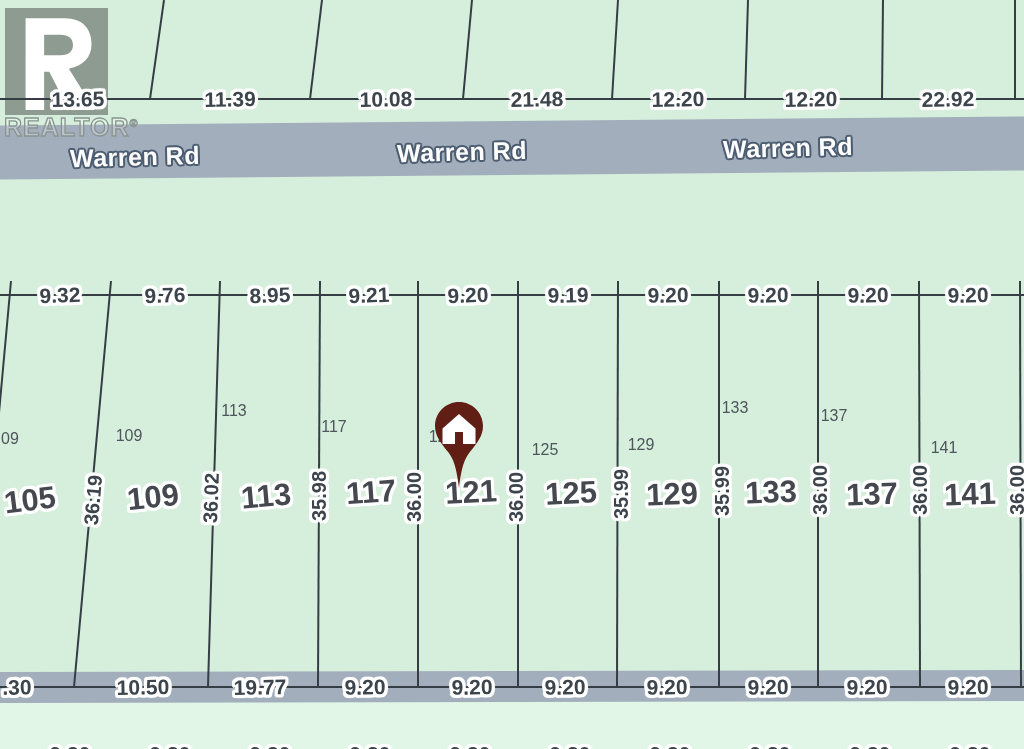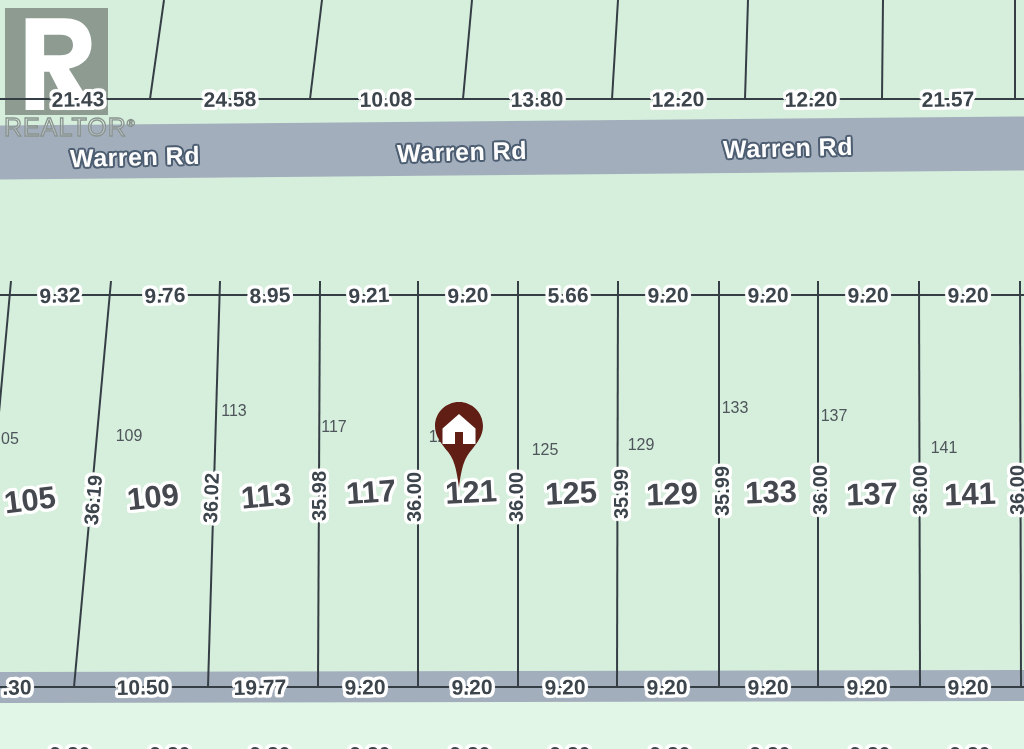--- a/index.html
+++ b/index.html
@@ -19,21 +19,21 @@
     0 0 4px var(--halo,#fff),0 0 4px var(--halo,#fff);}
   .lotnum{font-weight:700;font-size:31px;color:var(--lot_text,#45494f);}
   .sidedim{font-weight:700;font-size:20px;color:var(--dim_text,#3c444c);}
   .smalllbl{position:absolute;white-space:nowrap;z-index:2;font-weight:400;font-size:16px;color:var(--small_text,#4e555b);line-height:1;}
   .roadname{position:absolute;white-space:nowrap;z-index:5;font-weight:700;font-size:25px;letter-spacing:.5px;color:var(--road_text,#fdfdfd);line-height:1;
     text-shadow:
     2px 0 0 var(--road_text_outline,#4d5e72),-2px 0 0 var(--road_text_outline,#4d5e72),0 2px 0 var(--road_text_outline,#4d5e72),0 -2px 0 var(--road_text_outline,#4d5e72),
     1.5px 1.5px 0 var(--road_text_outline,#4d5e72),-1.5px 1.5px 0 var(--road_text_outline,#4d5e72),1.5px -1.5px 0 var(--road_text_outline,#4d5e72),-1.5px -1.5px 0 var(--road_text_outline,#4d5e72);}
   .logo-box{position:absolute;left:5px;top:8px;width:103px;height:107px;background:rgba(113,122,116,0.72);z-index:2;}
   .logo-box svg{display:block;width:100%;height:100%;}
-  .wordmark{position:absolute;left:4px;top:115px;z-index:5;font-size:25px;letter-spacing:1px;font-weight:400;
+  .wordmark{position:absolute;left:4px;top:115px;z-index:5;font-size:25px;letter-spacing:1px;font-weight:700;
     color:rgba(255,255,255,0.25);-webkit-text-stroke:1.3px #8a948f;line-height:1;}
   .wordmark .reg{font-size:11px;vertical-align:super;-webkit-text-stroke:0.8px #8a948f;}
   .marker{position:absolute;z-index:6;}
   .marker svg{display:block;}
 </style>
 </head>
 <body style="--background: #d6efdc; --background_south: #e2f6e8; --road: #a3aebc; --line: #363e45; --dim_text: #3c444c; --lot_text: #45494f; --small_text: #4e555b; --road_text: #fdfdfd; --road_text_outline: #4d5e72; --halo: #ffffff; --pin: #601e15;">
 
 <div id="map">
   <div class="south-section"></div>
@@ -44,34 +44,34 @@
            M38 24 V44 H54 C62 44 66 40 66 34 C66 28 62 24 54 24 Z"></path>
     </svg>
   </div>
   <div class="wordmark"><span>REALTOR</span><span class="reg">®</span></div>
 <div class="road" style="top: 121px; height: 54px; transform: rotate(-0.5deg);"></div>
     <div class="roadname" style="left: 135px; top: 157px; transform: translate(-50%, -50%) rotate(-1.5deg);">Warren Rd</div>
     <div class="roadname" style="left: 462px; top: 152px; transform: translate(-50%, -50%) rotate(-1.5deg);">Warren Rd</div>
     <div class="roadname" style="left: 788px; top: 148px; transform: translate(-50%, -50%) rotate(-1.5deg);">Warren Rd</div>
     <div class="road" style="top: 671px; height: 31px; transform: rotate(-0.12deg);"></div>
     <div class="hline" style="top: 98px;"></div>
-    <div class="lbl dim halo" style="left: 78px; top: 99px; transform: translate(-50%, -50%) rotate(-1deg);">21.43</div>
-    <div class="lbl dim halo" style="left: 230px; top: 99px; transform: translate(-50%, -50%) rotate(-1deg);">24.58</div>
+    <div class="lbl dim halo" style="left: 78px; top: 99px; transform: translate(-50%, -50%) rotate(-1deg);">13.65</div>
+    <div class="lbl dim halo" style="left: 230px; top: 99px; transform: translate(-50%, -50%) rotate(-1deg);">11.39</div>
     <div class="lbl dim halo" style="left: 386px; top: 99px; transform: translate(-50%, -50%) rotate(-1deg);">10.08</div>
-    <div class="lbl dim halo" style="left: 537px; top: 99px; transform: translate(-50%, -50%) rotate(-1deg);">13.80</div>
+    <div class="lbl dim halo" style="left: 537px; top: 99px; transform: translate(-50%, -50%) rotate(-1deg);">21.48</div>
     <div class="lbl dim halo" style="left: 678px; top: 99px; transform: translate(-50%, -50%) rotate(-1deg);">12.20</div>
     <div class="lbl dim halo" style="left: 811px; top: 99px; transform: translate(-50%, -50%) rotate(-1deg);">12.20</div>
-    <div class="lbl dim halo" style="left: 948px; top: 99px; transform: translate(-50%, -50%) rotate(-1deg);">21.57</div>
+    <div class="lbl dim halo" style="left: 948px; top: 99px; transform: translate(-50%, -50%) rotate(-1deg);">22.92</div>
     <div class="hline" style="top: 294px;"></div>
     <div class="lbl dim halo" style="left: 60px; top: 295px; transform: translate(-50%, -50%) rotate(-2deg);">9.32</div>
     <div class="lbl dim halo" style="left: 165px; top: 295px; transform: translate(-50%, -50%) rotate(-2deg);">9.76</div>
     <div class="lbl dim halo" style="left: 270px; top: 295px; transform: translate(-50%, -50%) rotate(-2deg);">8.95</div>
     <div class="lbl dim halo" style="left: 369px; top: 295px; transform: translate(-50%, -50%) rotate(-2deg);">9.21</div>
     <div class="lbl dim halo" style="left: 468px; top: 295px; transform: translate(-50%, -50%) rotate(-2deg);">9.20</div>
-    <div class="lbl dim halo" style="left: 568px; top: 295px; transform: translate(-50%, -50%) rotate(-1deg);">5.66</div>
+    <div class="lbl dim halo" style="left: 568px; top: 295px; transform: translate(-50%, -50%) rotate(-1deg);">9.19</div>
     <div class="lbl dim halo" style="left: 668px; top: 295px; transform: translate(-50%, -50%) rotate(-1deg);">9.20</div>
     <div class="lbl dim halo" style="left: 768px; top: 295px; transform: translate(-50%, -50%) rotate(-1deg);">9.20</div>
     <div class="lbl dim halo" style="left: 868px; top: 295px; transform: translate(-50%, -50%) rotate(-1deg);">9.20</div>
     <div class="lbl dim halo" style="left: 968px; top: 295px; transform: translate(-50%, -50%) rotate(-1deg);">9.20</div>
     <div class="hline" style="top: 686px;"></div>
     <div class="lbl dim halo" style="left: 17px; top: 687px; transform: translate(-50%, -50%) rotate(-1deg);">.30</div>
     <div class="lbl dim halo" style="left: 143px; top: 687px; transform: translate(-50%, -50%) rotate(-1deg);">10.50</div>
     <div class="lbl dim halo" style="left: 260px; top: 687px; transform: translate(-50%, -50%) rotate(-1deg);">19.77</div>
     <div class="lbl dim halo" style="left: 365px; top: 687px; transform: translate(-50%, -50%) rotate(-1deg);">9.20</div>
     <div class="lbl dim halo" style="left: 472px; top: 687px; transform: translate(-50%, -50%) rotate(-1deg);">9.20</div>
@@ -102,21 +102,21 @@
     <div class="vline" style="left: 219px; top: 281px; height: 406.177px; transform-origin: 1px 0px; transform: rotate(1.69298deg);"></div>
     <div class="vline" style="left: 319px; top: 281px; height: 406.005px; transform-origin: 1px 0px; transform: rotate(0.282243deg);"></div>
     <div class="vline" style="left: 417px; top: 281px; height: 406px; transform-origin: 1px 0px; transform: rotate(0deg);"></div>
     <div class="vline" style="left: 517px; top: 281px; height: 406px; transform-origin: 1px 0px; transform: rotate(0deg);"></div>
     <div class="vline" style="left: 617px; top: 281px; height: 406.001px; transform-origin: 1px 0px; transform: rotate(0.141122deg);"></div>
     <div class="vline" style="left: 718px; top: 281px; height: 406px; transform-origin: 1px 0px; transform: rotate(0deg);"></div>
     <div class="vline" style="left: 817px; top: 281px; height: 406px; transform-origin: 1px 0px; transform: rotate(0deg);"></div>
     <div class="vline" style="left: 918px; top: 281px; height: 406.001px; transform-origin: 1px 0px; transform: rotate(-0.141122deg);"></div>
     <div class="vline" style="left: 1019px; top: 281px; height: 406.001px; transform-origin: 1px 0px; transform: rotate(-0.141122deg);"></div>
     <div class="lbl lotnum halo" style="left: 30px; top: 500px; transform: translate(-50%, -50%) rotate(-7deg);">105</div>
-    <div class="smalllbl" style="left: 10px; top: 439px; transform: translate(-50%, -50%);">05</div>
+    <div class="smalllbl" style="left: 10px; top: 439px; transform: translate(-50%, -50%);">09</div>
     <div class="lbl lotnum halo" style="left: 153px; top: 497px; transform: translate(-50%, -50%) rotate(-6deg);">109</div>
     <div class="smalllbl" style="left: 129px; top: 436px; transform: translate(-50%, -50%);">109</div>
     <div class="lbl sidedim halo" style="left: 93px; top: 500px; transform: translate(-50%, -50%) rotate(-85deg);">36.19</div>
     <div class="lbl lotnum halo" style="left: 266px; top: 496px; transform: translate(-50%, -50%) rotate(-5deg);">113</div>
     <div class="smalllbl" style="left: 234px; top: 411px; transform: translate(-50%, -50%);">113</div>
     <div class="lbl sidedim halo" style="left: 211px; top: 498px; transform: translate(-50%, -50%) rotate(-88deg);">36.02</div>
     <div class="lbl lotnum halo" style="left: 371px; top: 492px; transform: translate(-50%, -50%) rotate(-4deg);">117</div>
     <div class="smalllbl" style="left: 334px; top: 427px; transform: translate(-50%, -50%);">117</div>
     <div class="lbl sidedim halo" style="left: 319px; top: 496px; transform: translate(-50%, -50%) rotate(-90deg);">35.98</div>
     <div class="lbl lotnum halo" style="left: 471px; top: 492px; transform: translate(-50%, -50%) rotate(-3deg);">121</div>

